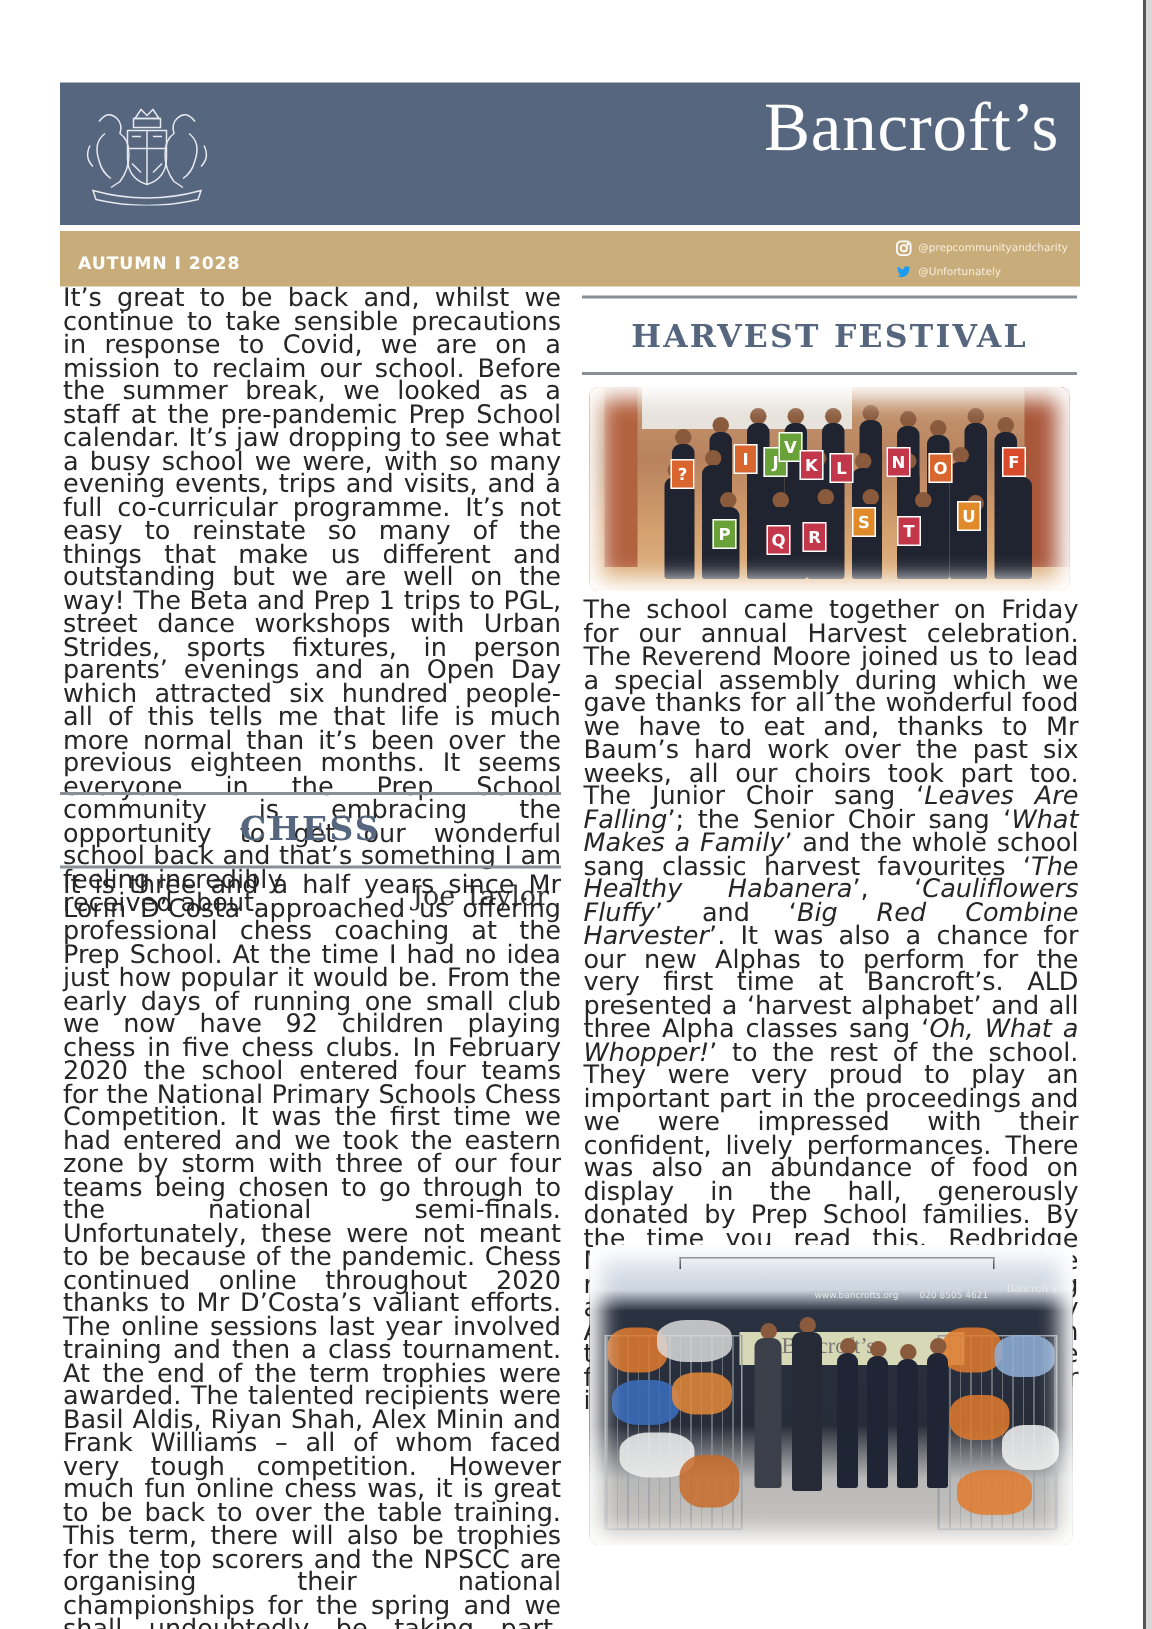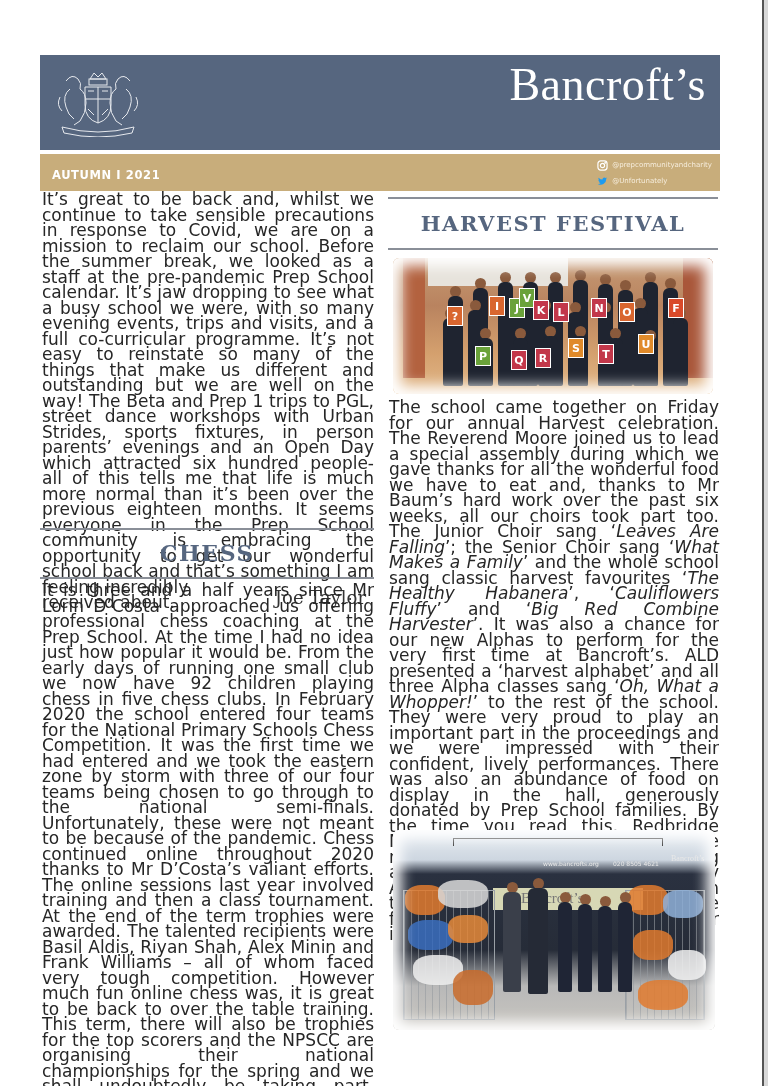--- a/index.html
+++ b/index.html
@@ -69,21 +69,21 @@
     <path d="M78 16 q-6 -8 -12 -2 q-4 4 -2 10 q-6 4 -6 14 q0 10 6 18 l6 4 M74 24 q8 6 4 18 q-2 8 -8 12"></path>
     <path d="M8 32 q-4 8 2 14 M84 32 q4 8 -2 14"></path>
     <path d="M10 62 q36 10 72 0 l-2 6 q-34 8 -68 0 z"></path>
   </svg>
   <div class="brand">
     <div class="brand-name">Bancroft’s</div>
   </div>
 </header>
 
 <div class="band">
-  <div class="issue">AUTUMN I 2021</div>
+  <div class="issue">AUTUMN I 2028</div>
   <div class="socials">
     <div class="social-row">
       <svg class="social-icon" viewBox="0 0 12 12" fill="none" stroke="#ffffff" stroke-width="1.3">
         <rect x="1" y="1" width="10" height="10" rx="3"></rect>
           <circle cx="6" cy="6" r="2.3"></circle>
           <circle cx="9" cy="3" r="0.4" fill="#fff"></circle>
       </svg>
       <span class="social-text">@prepcommunityandcharity</span>
     </div>
     <div class="social-row">

